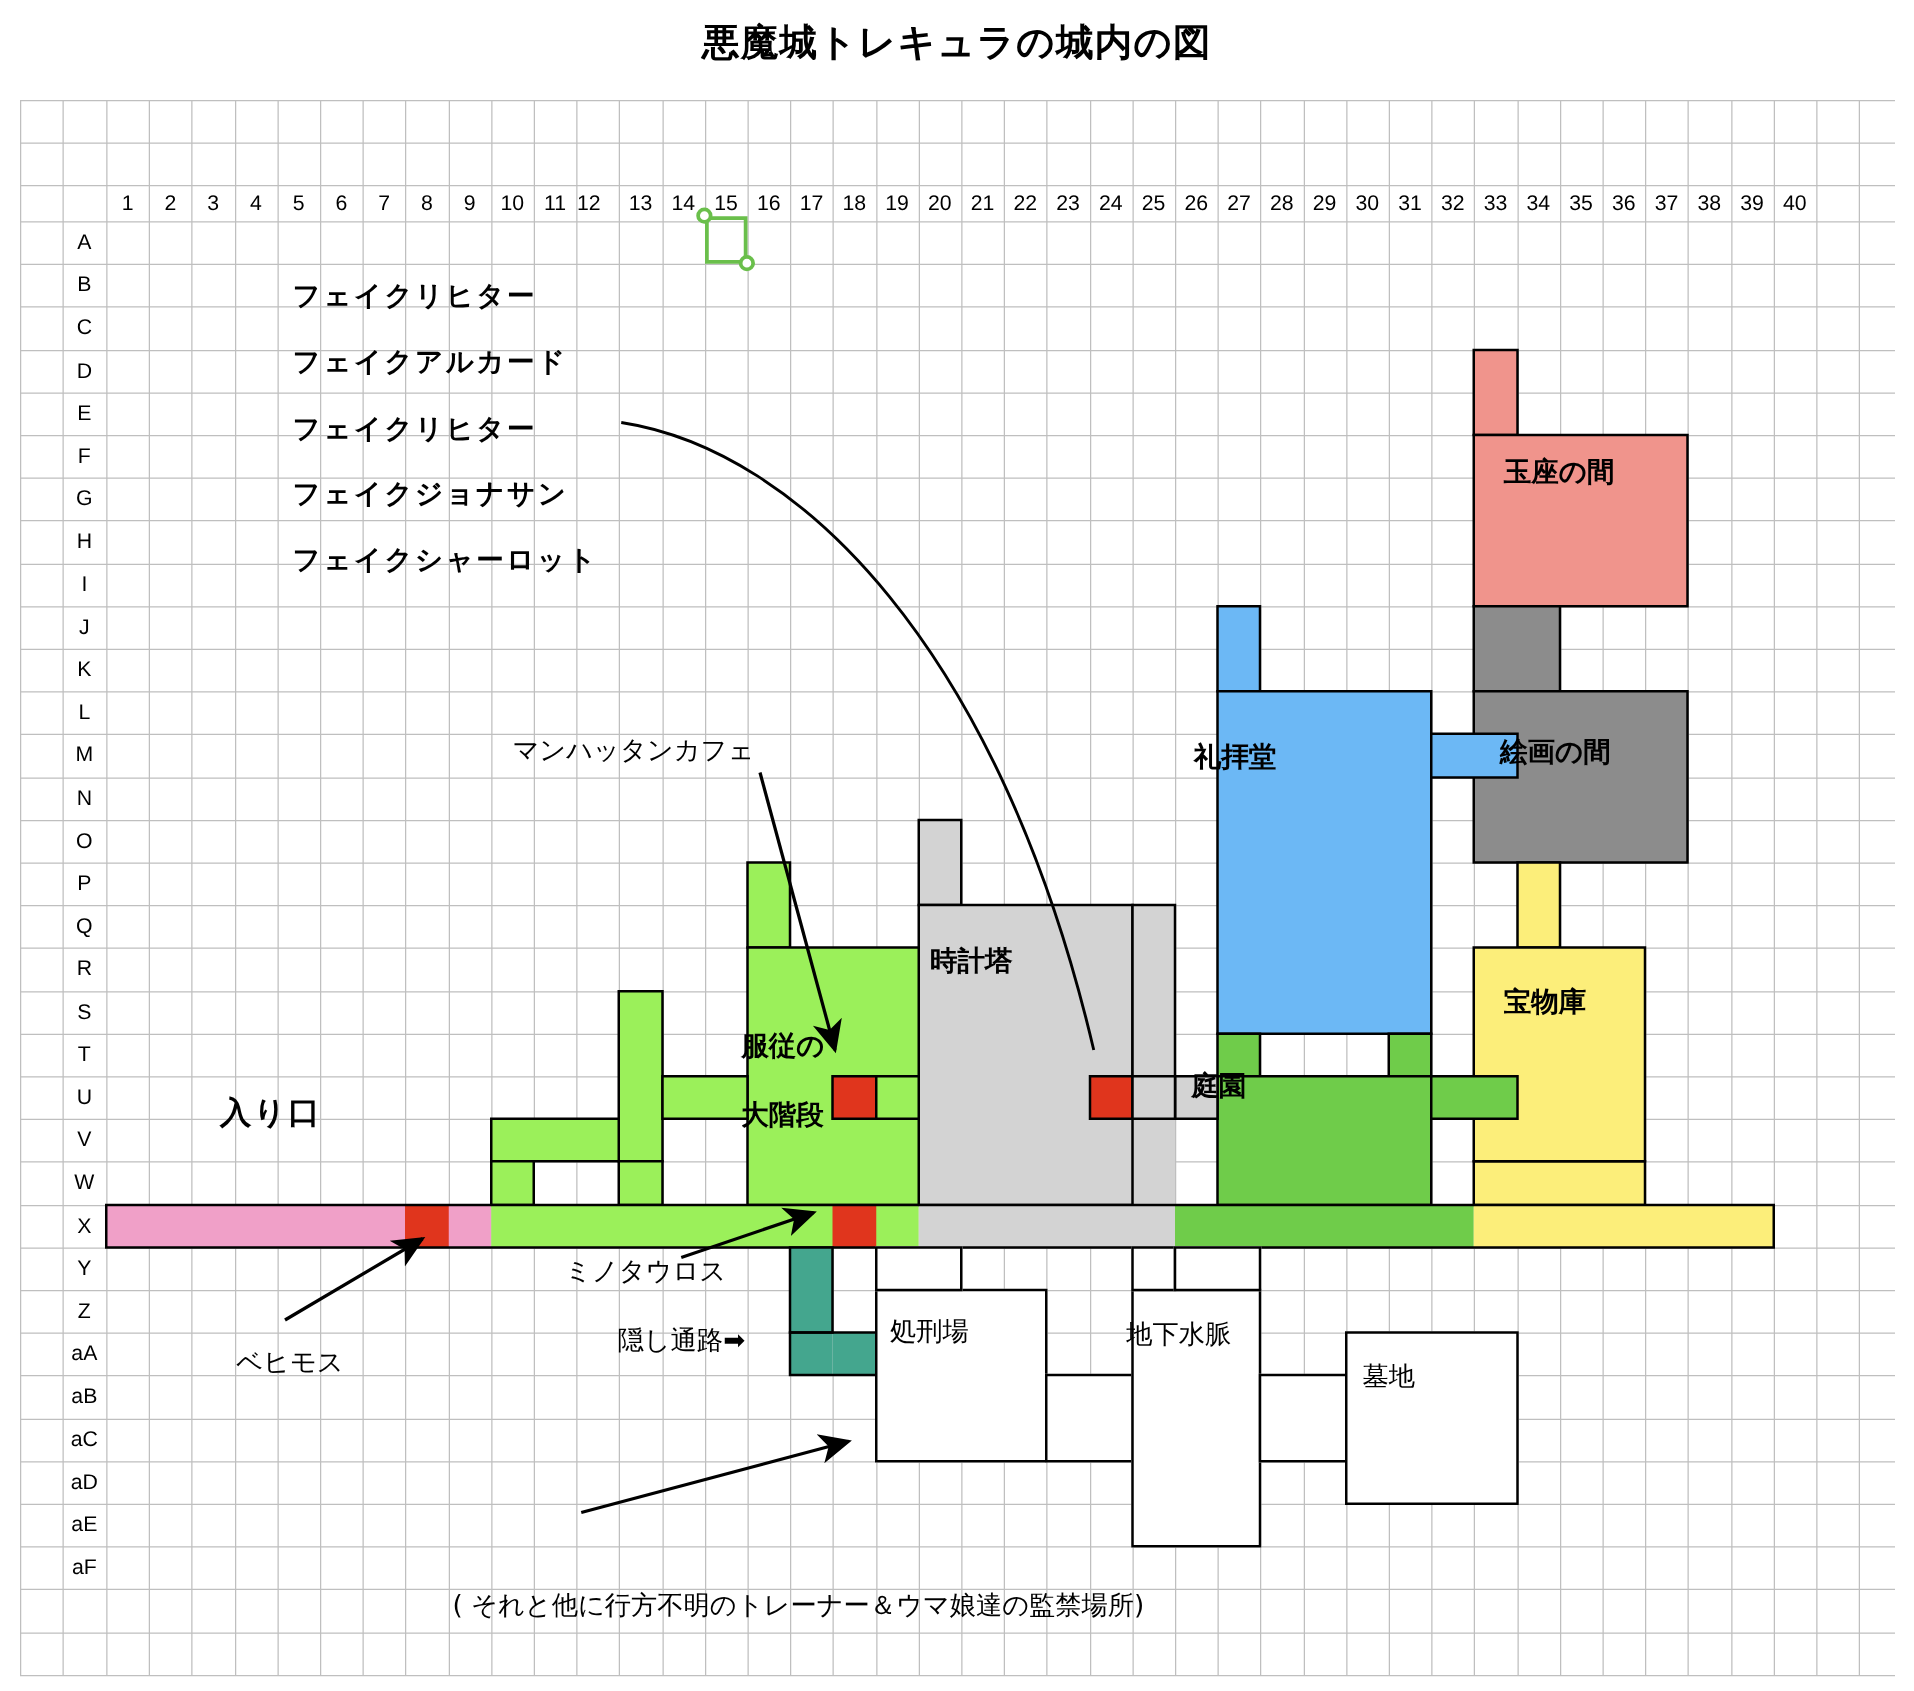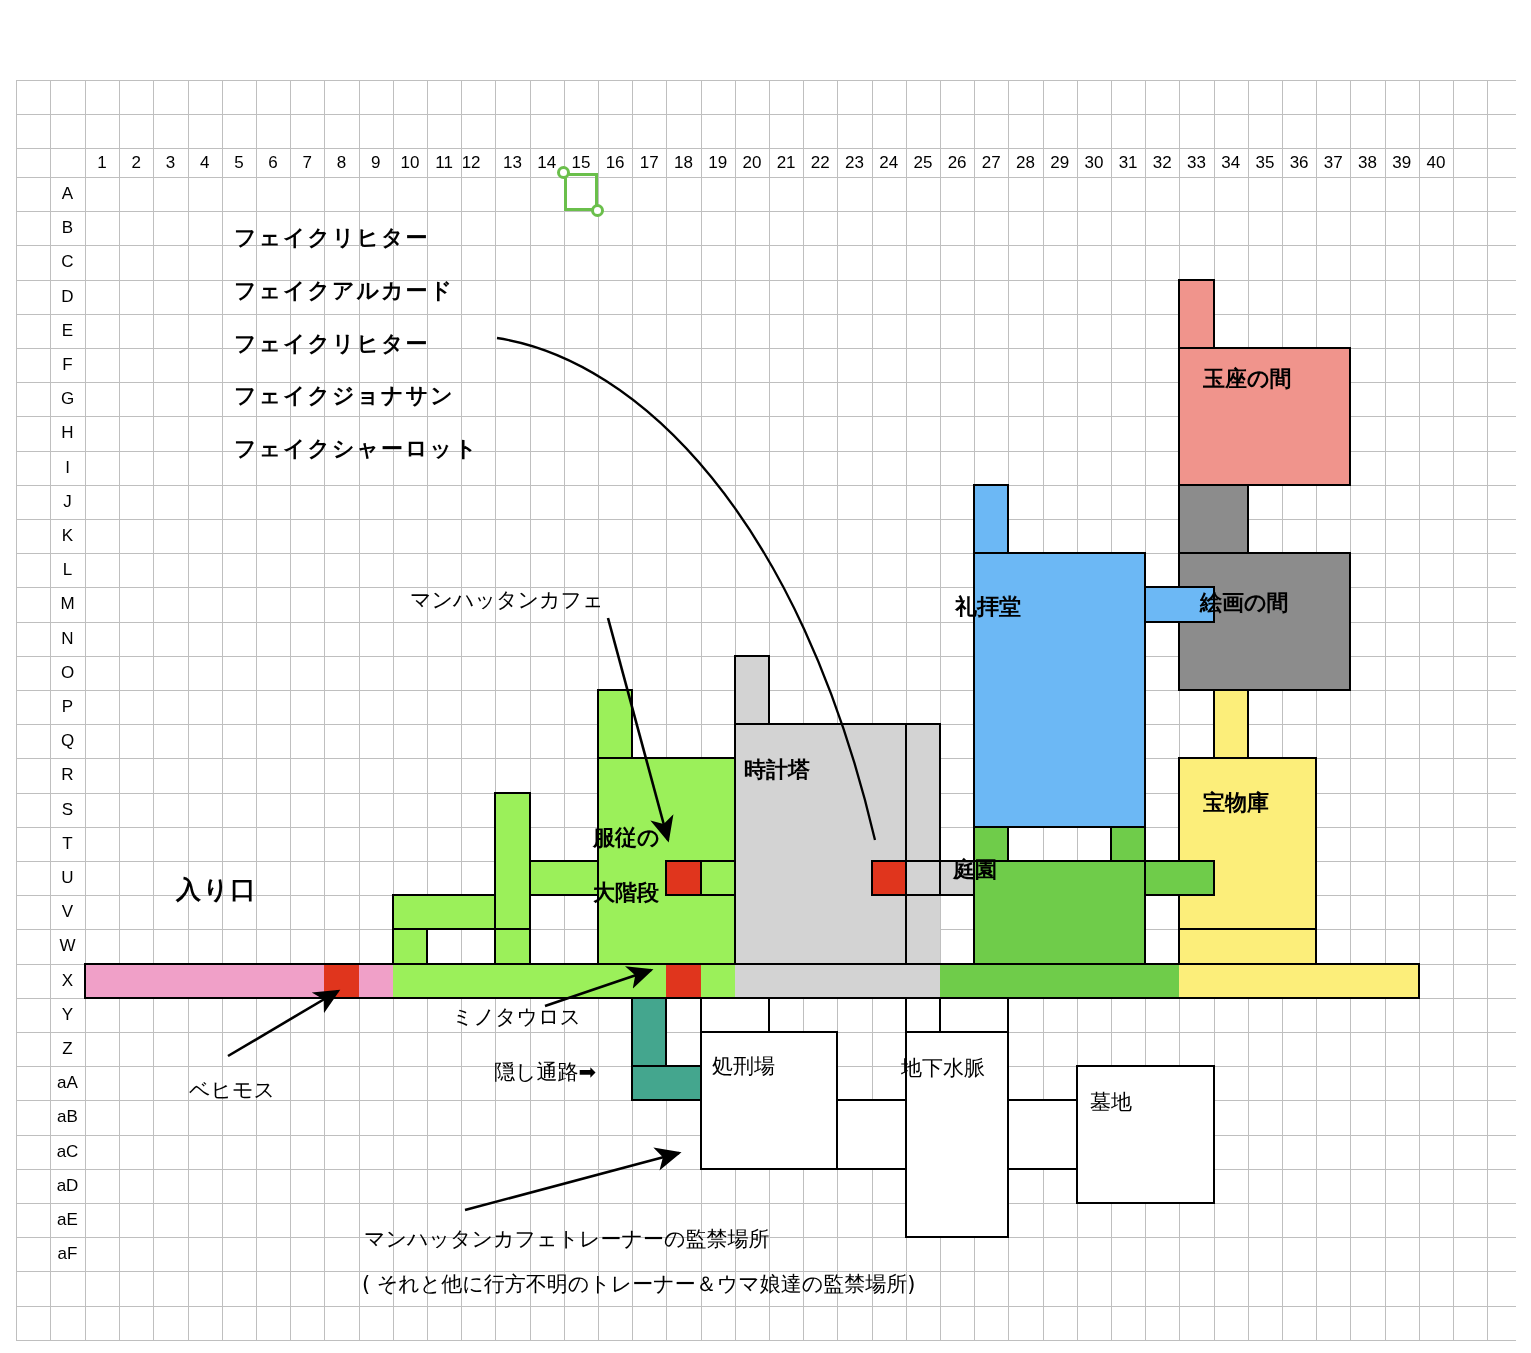--- a/index.html
+++ b/index.html
@@ -97,20 +97,21 @@
     border-radius: 50%;
     background: #ffffff;
     border: 3px solid #6ABF4B;
   }
 </style>
 </head>
 <body>
 
 <div id="page">
 
+  <div id="title">悪魔城トレキュラの城内の図</div>
 
   <div id="grid-layer">
       <div class="gl-v" style="left: 16px; top: 80px; height: 1260px; background: rgb(191, 191, 191);"></div>
       <div class="gl-v" style="left: 50px; top: 80px; height: 1260px; background: rgb(191, 191, 191);"></div>
       <div class="gl-v" style="left: 85px; top: 80px; height: 1260px; background: rgb(191, 191, 191);"></div>
       <div class="gl-v" style="left: 119px; top: 80px; height: 1260px; background: rgb(191, 191, 191);"></div>
       <div class="gl-v" style="left: 153px; top: 80px; height: 1260px; background: rgb(191, 191, 191);"></div>
       <div class="gl-v" style="left: 188px; top: 80px; height: 1260px; background: rgb(191, 191, 191);"></div>
       <div class="gl-v" style="left: 222px; top: 80px; height: 1260px; background: rgb(191, 191, 191);"></div>
       <div class="gl-v" style="left: 256px; top: 80px; height: 1260px; background: rgb(191, 191, 191);"></div>
@@ -404,16 +405,15 @@
   <div class="maplabel lbl-anno" style="left:410px; top:588px;">マンハッタンカフェ</div>
 
   <div class="maplabel lbl-anno" style="left:189px; top:1078px;">ベヒモス</div>
 
   <div class="maplabel lbl-anno" style="left:452px; top:1005px;text-align:right;">ミノタウロス</div>
 
   <div class="maplabel lbl-anno" style="left:494px; top:1060px;">
     <span>隠し通路</span><span>➡</span>
   </div>
 
-  <div class="maplabel lbl-anno" style="left:364px; top:1227px;">マンハッタンカフェトレーナーの監禁場所</div>
   <div class="maplabel lbl-anno" style="left:362px; top:1272px;">( それと他に行方不明のトレーナー＆ウマ娘達の監禁場所)</div>
 
 </div>
 
 </body></html>

